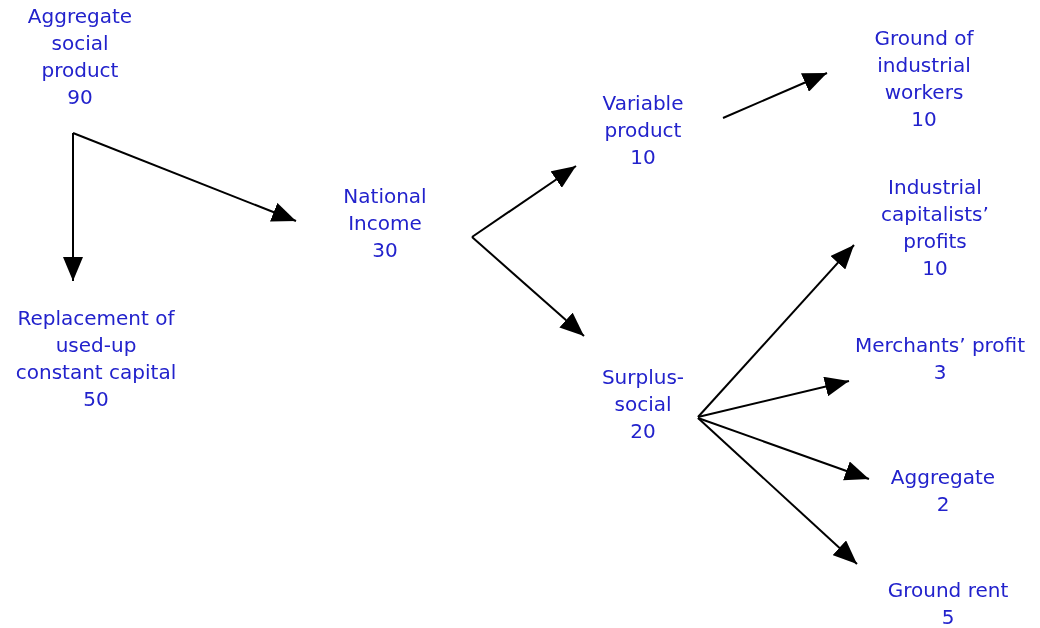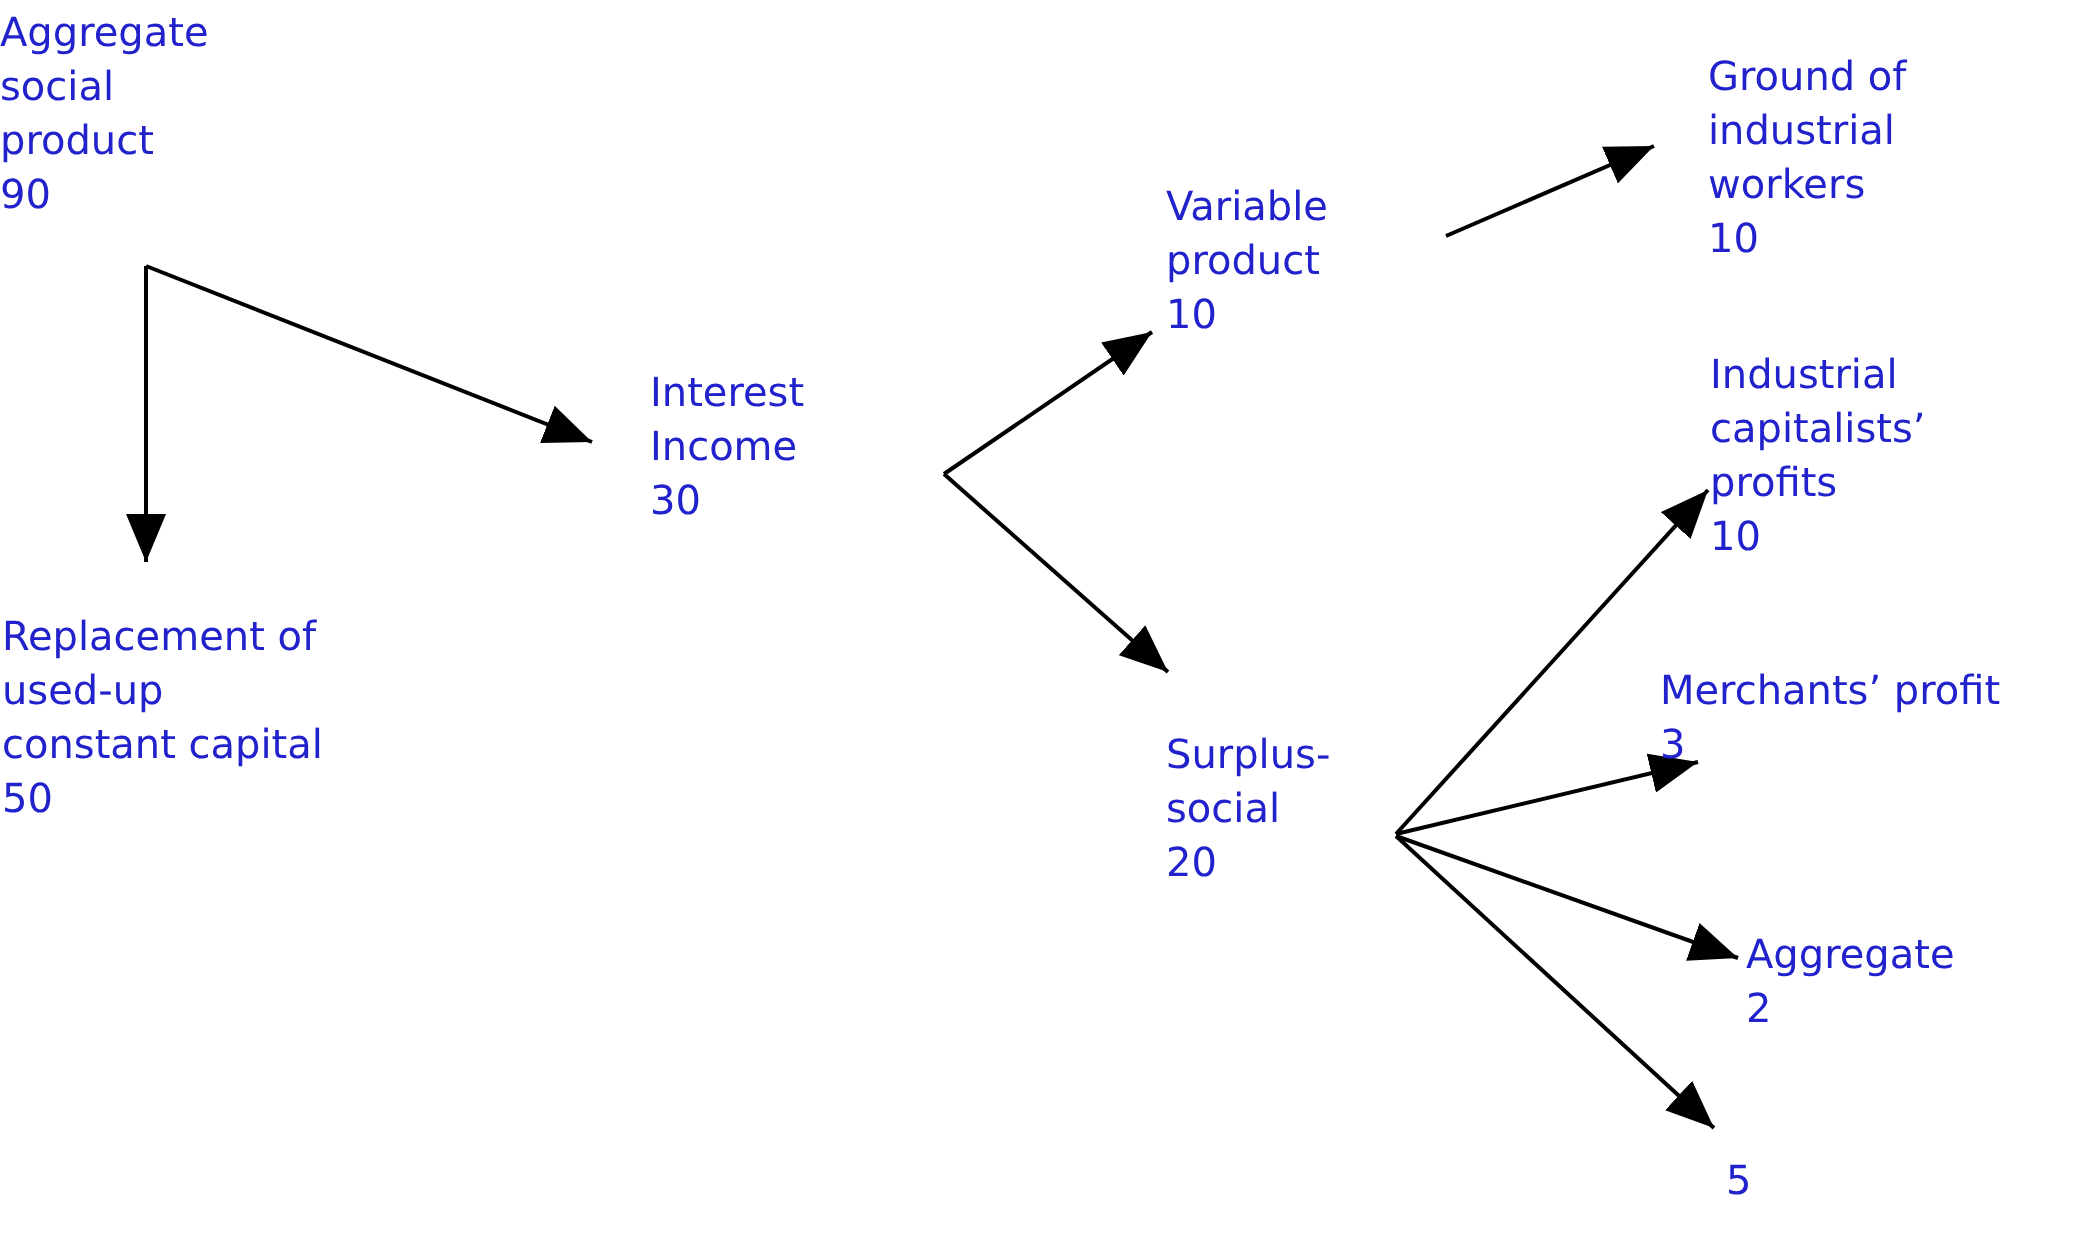--- a/index.html
+++ b/index.html
@@ -15,20 +15,21 @@
     overflow: hidden;
     font-family: "DejaVu Sans", sans-serif;
   }
   svg.edges {
     position: absolute;
     left: 0;
     top: 0;
   }
   .node {
     position: absolute;
+    text-align: center;
     color: #2222cc;
     font-size: 20px;
     line-height: 27px;
   }
   .node-label {
     white-space: pre-line;
   }
 </style>
 </head>
 <body>
@@ -62,21 +63,21 @@
   </div>
 
   <div class="node" style="left:1px;   top:305px; width:190px">
     <div class="node-label">Replacement of
 used-up
 constant capital</div>
     <div class="node-value">50</div>
   </div>
 
   <div class="node" style="left:325px; top:183px; width:120px">
-    <div class="node-label">Interest
+    <div class="node-label">National
 Income</div>
     <div class="node-value">30</div>
   </div>
 
   <div class="node" style="left:583px; top:90px;  width:120px">
     <div class="node-label">Variable
 product</div>
     <div class="node-value">10</div>
   </div>
 
@@ -104,16 +105,17 @@
     <div class="node-label">Merchants’ profit</div>
     <div class="node-value">3</div>
   </div>
 
   <div class="node" style="left:873px; top:464px; width:140px">
     <div class="node-label">Aggregate</div>
     <div class="node-value">2</div>
   </div>
 
   <div class="node" style="left:863px; top:577px; width:170px">
+    <div class="node-label">Ground rent</div>
     <div class="node-value">5</div>
   </div>
 
 </div>
 
 </body></html>

